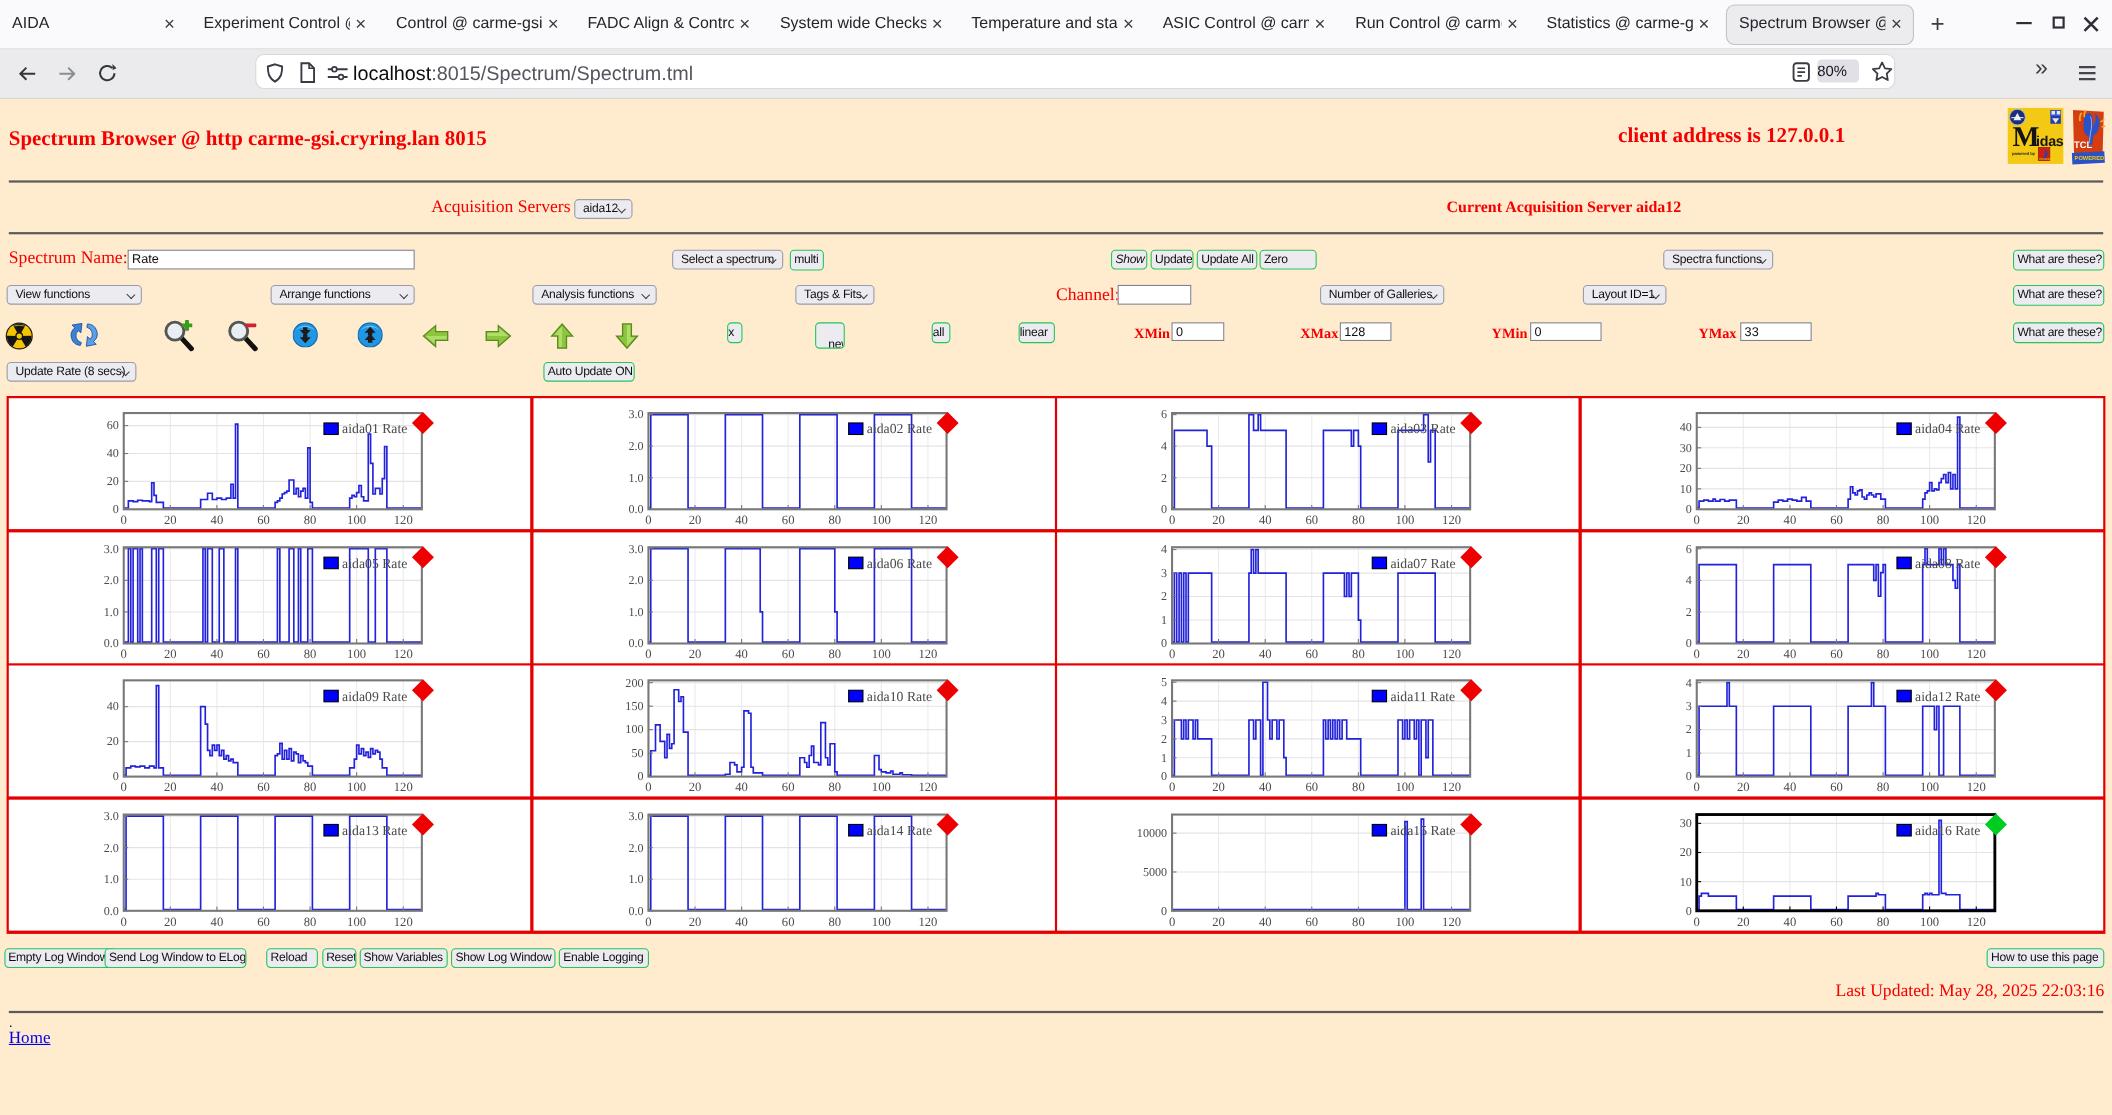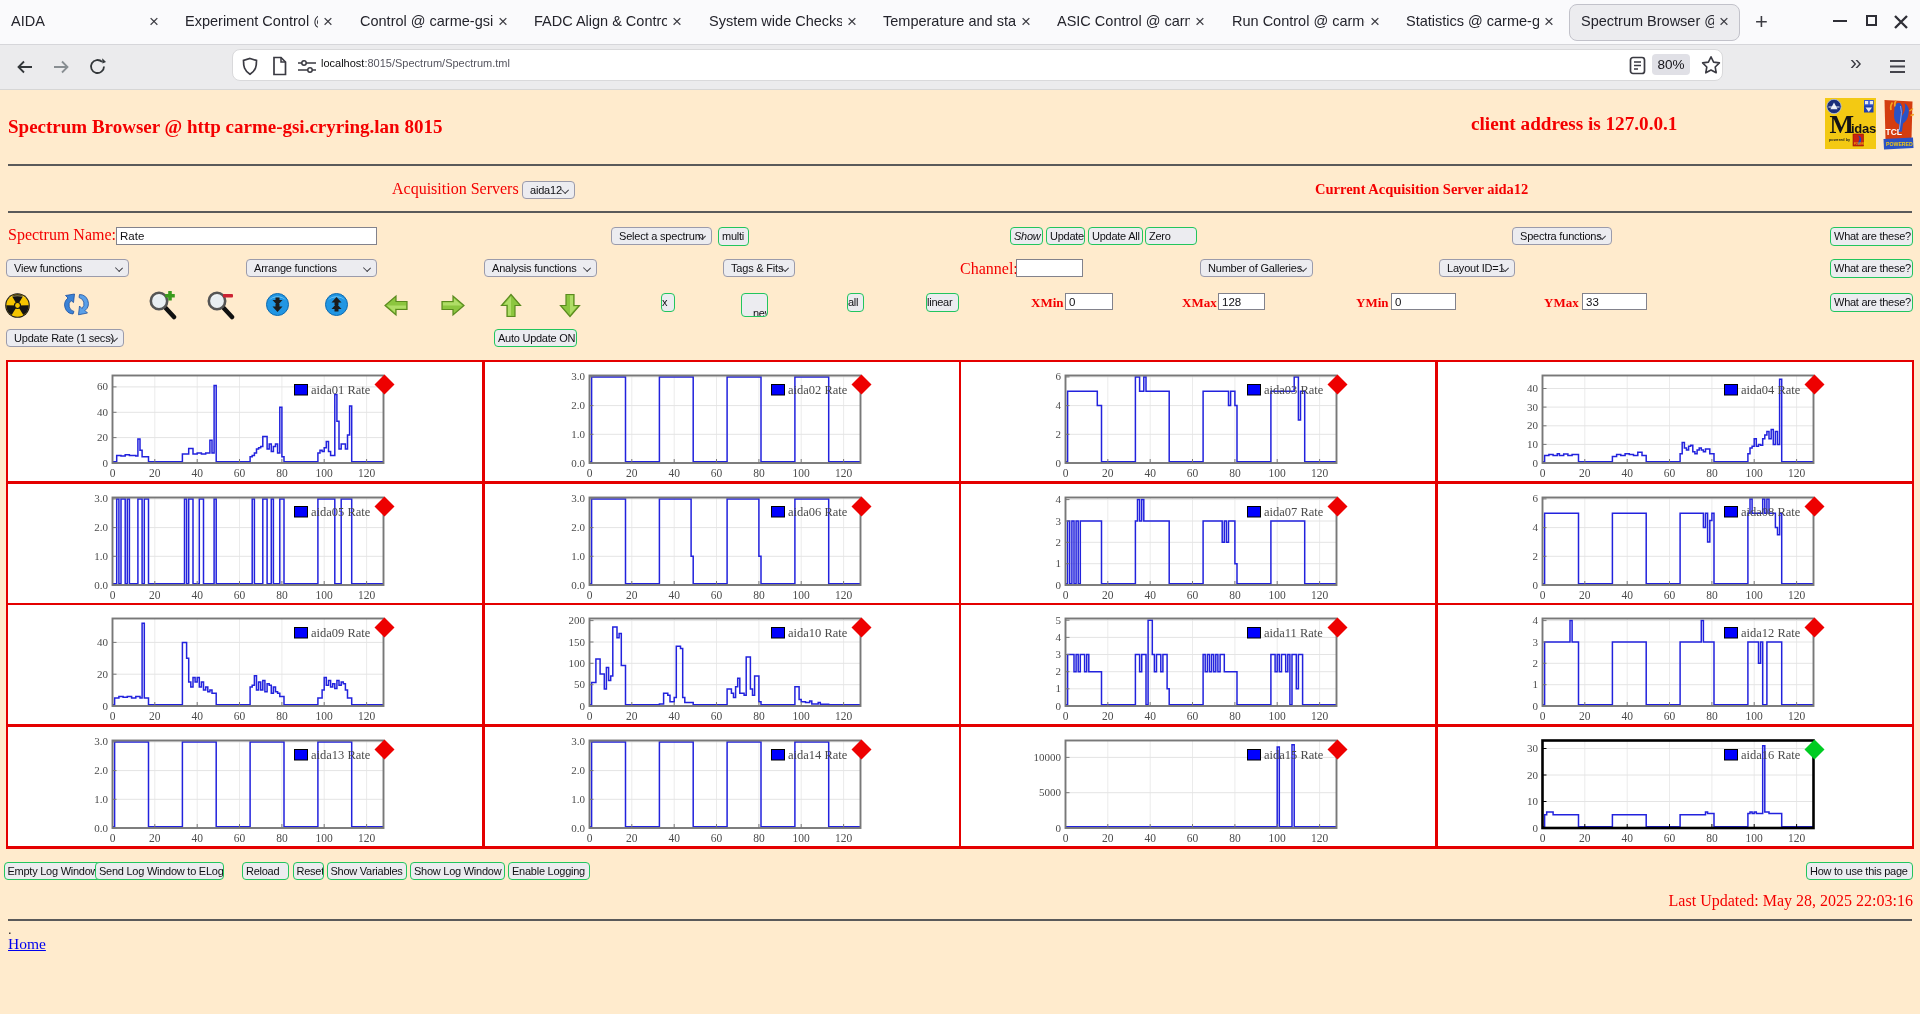--- a/index.html
+++ b/index.html
@@ -92,26 +92,26 @@
       </svg>
 <svg class="navicon" style="left:38px;top:6.5px;" width="17" height="20" viewBox="0 0 17 20">
         <path d="M3 1.5 H10 L14.5 6 V18.5 H3 Z" fill="none" stroke="#3a3a42" stroke-width="1.7"></path>
         <path d="M10 1.5 V6 H14.5" fill="none" stroke="#3a3a42" stroke-width="1.5"></path>
       </svg>
 <svg class="navicon" style="left:64px;top:9px;" width="20" height="15" viewBox="0 0 20 15">
         <path d="M1 4 H5 M9 4 H19 M1 11 H11 M15 11 H19" stroke="#3a3a42" stroke-width="1.7"></path>
         <circle cx="7" cy="4" r="2.2" fill="none" stroke="#3a3a42" stroke-width="1.5"></circle>
         <circle cx="13" cy="11" r="2.2" fill="none" stroke="#3a3a42" stroke-width="1.5"></circle>
       </svg>
-<div style="position:absolute;left:88px;top:7px;font-size:11px;color:#0c0c0d;">localhost<span style="color:#55555f;">:8015/Spectrum/Spectrum.tml</span></div>
+<div style="position:absolute;left:88px;top:7px;font-size:18px;color:#0c0c0d;">localhost<span style="color:#55555f;">:8015/Spectrum/Spectrum.tml</span></div>
 <svg class="navicon" style="left:1396px;top:6px;" width="17" height="19" viewBox="0 0 17 19">
         <rect x="1.5" y="1.5" width="14" height="16" rx="2.5" fill="none" stroke="#3a3a42" stroke-width="1.7"></rect>
         <path d="M5 6 H12 M5 9.5 H12 M5 13 H9" stroke="#3a3a42" stroke-width="1.5"></path>
       </svg>
-<div style="position:absolute;left:1419px;top:4.5px;width:38px;height:21px;background:#e0e0e6;border-radius:4px;font-size:13.5px;color:#15141a;text-align:center;line-height:21px;">80%</div>
+<div style="position:absolute;left:1419px;top:4.5px;width:38px;height:21px;background:#e0e0e6;border-radius:4px;font-size:13.5px;color:#15141a;text-align:left;line-height:21px;">80%</div>
 <svg class="navicon" style="left:1468px;top:5px;" width="20" height="20" viewBox="0 0 20 20">
         <path d="M10 1.8 L12.6 7.1 L18.4 7.9 L14.2 12 L15.2 17.8 L10 15 L4.8 17.8 L5.8 12 L1.6 7.9 L7.4 7.1 Z" fill="none" stroke="#3a3a42" stroke-width="1.6" stroke-linejoin="round"></path>
       </svg>
 </div>
 <div style="position:absolute;left:1850px;top:5px;font-size:21px;color:#3c3c44;">»</div>
 <svg class="navicon" style="left:1889px;top:13px;" width="17" height="17">
       <path d="M1 3 H16 M1 8.5 H16 M1 14 H16" stroke="#44444c" stroke-width="2"></path>
     </svg>
 </div>
 <div class="rtext" style="left:8px;top:115.5px;font-size:19px;font-weight:bold;">Spectrum Browser @ http carme-gsi.cryring.lan 8015</div>
@@ -235,21 +235,21 @@
 <div class="btn" style="left:926px;top:293px;width:33px;padding:0;">linear</div>
 <div class="rtext" style="left:1031px;top:294.5px;font-size:13px;font-weight:bold;">XMin</div>
 <div class="inp" style="left:1065px;top:292.5px;width:48px;">0</div>
 <div class="rtext" style="left:1182px;top:294.5px;font-size:13px;font-weight:bold;">XMax</div>
 <div class="inp" style="left:1218px;top:292.5px;width:47px;">128</div>
 <div class="rtext" style="left:1356px;top:294.5px;font-size:13px;font-weight:bold;">YMin</div>
 <div class="inp" style="left:1391px;top:292.5px;width:65px;">0</div>
 <div class="rtext" style="left:1544px;top:294.5px;font-size:13px;font-weight:bold;">YMax</div>
 <div class="inp" style="left:1582px;top:292.5px;width:65px;">33</div>
 <div class="btn" style="left:1830px;top:293px;width:83px;">What are these?</div>
-<div class="sel" style="left:6px;top:329px;width:118px;">Update Rate (1 secs)</div>
+<div class="sel" style="left:6px;top:329px;width:118px;">Update Rate (8 secs)</div>
 <div class="btn" style="left:494px;top:328.5px;width:83px;">Auto Update ON</div>
 <div id="grid">
 <div class="cell" style="left:2.5px;top:2.5px;">
       <svg width="320" height="116" viewBox="0 0 320 116" style="position:absolute;left:62px;top:2px;overflow:visible">
         <rect x="42.5" y="11.5" width="271.0" height="87.5" fill="#ffffff"></rect>
         <line x1="84.8" y1="11.5" x2="84.8" y2="99.0" stroke="#ebebeb" stroke-width="1"></line>
         <line x1="127.2" y1="11.5" x2="127.2" y2="99.0" stroke="#ebebeb" stroke-width="1"></line>
         <line x1="169.5" y1="11.5" x2="169.5" y2="99.0" stroke="#ebebeb" stroke-width="1"></line>
         <line x1="211.9" y1="11.5" x2="211.9" y2="99.0" stroke="#ebebeb" stroke-width="1"></line>
         <line x1="254.2" y1="11.5" x2="254.2" y2="99.0" stroke="#ebebeb" stroke-width="1"></line>

